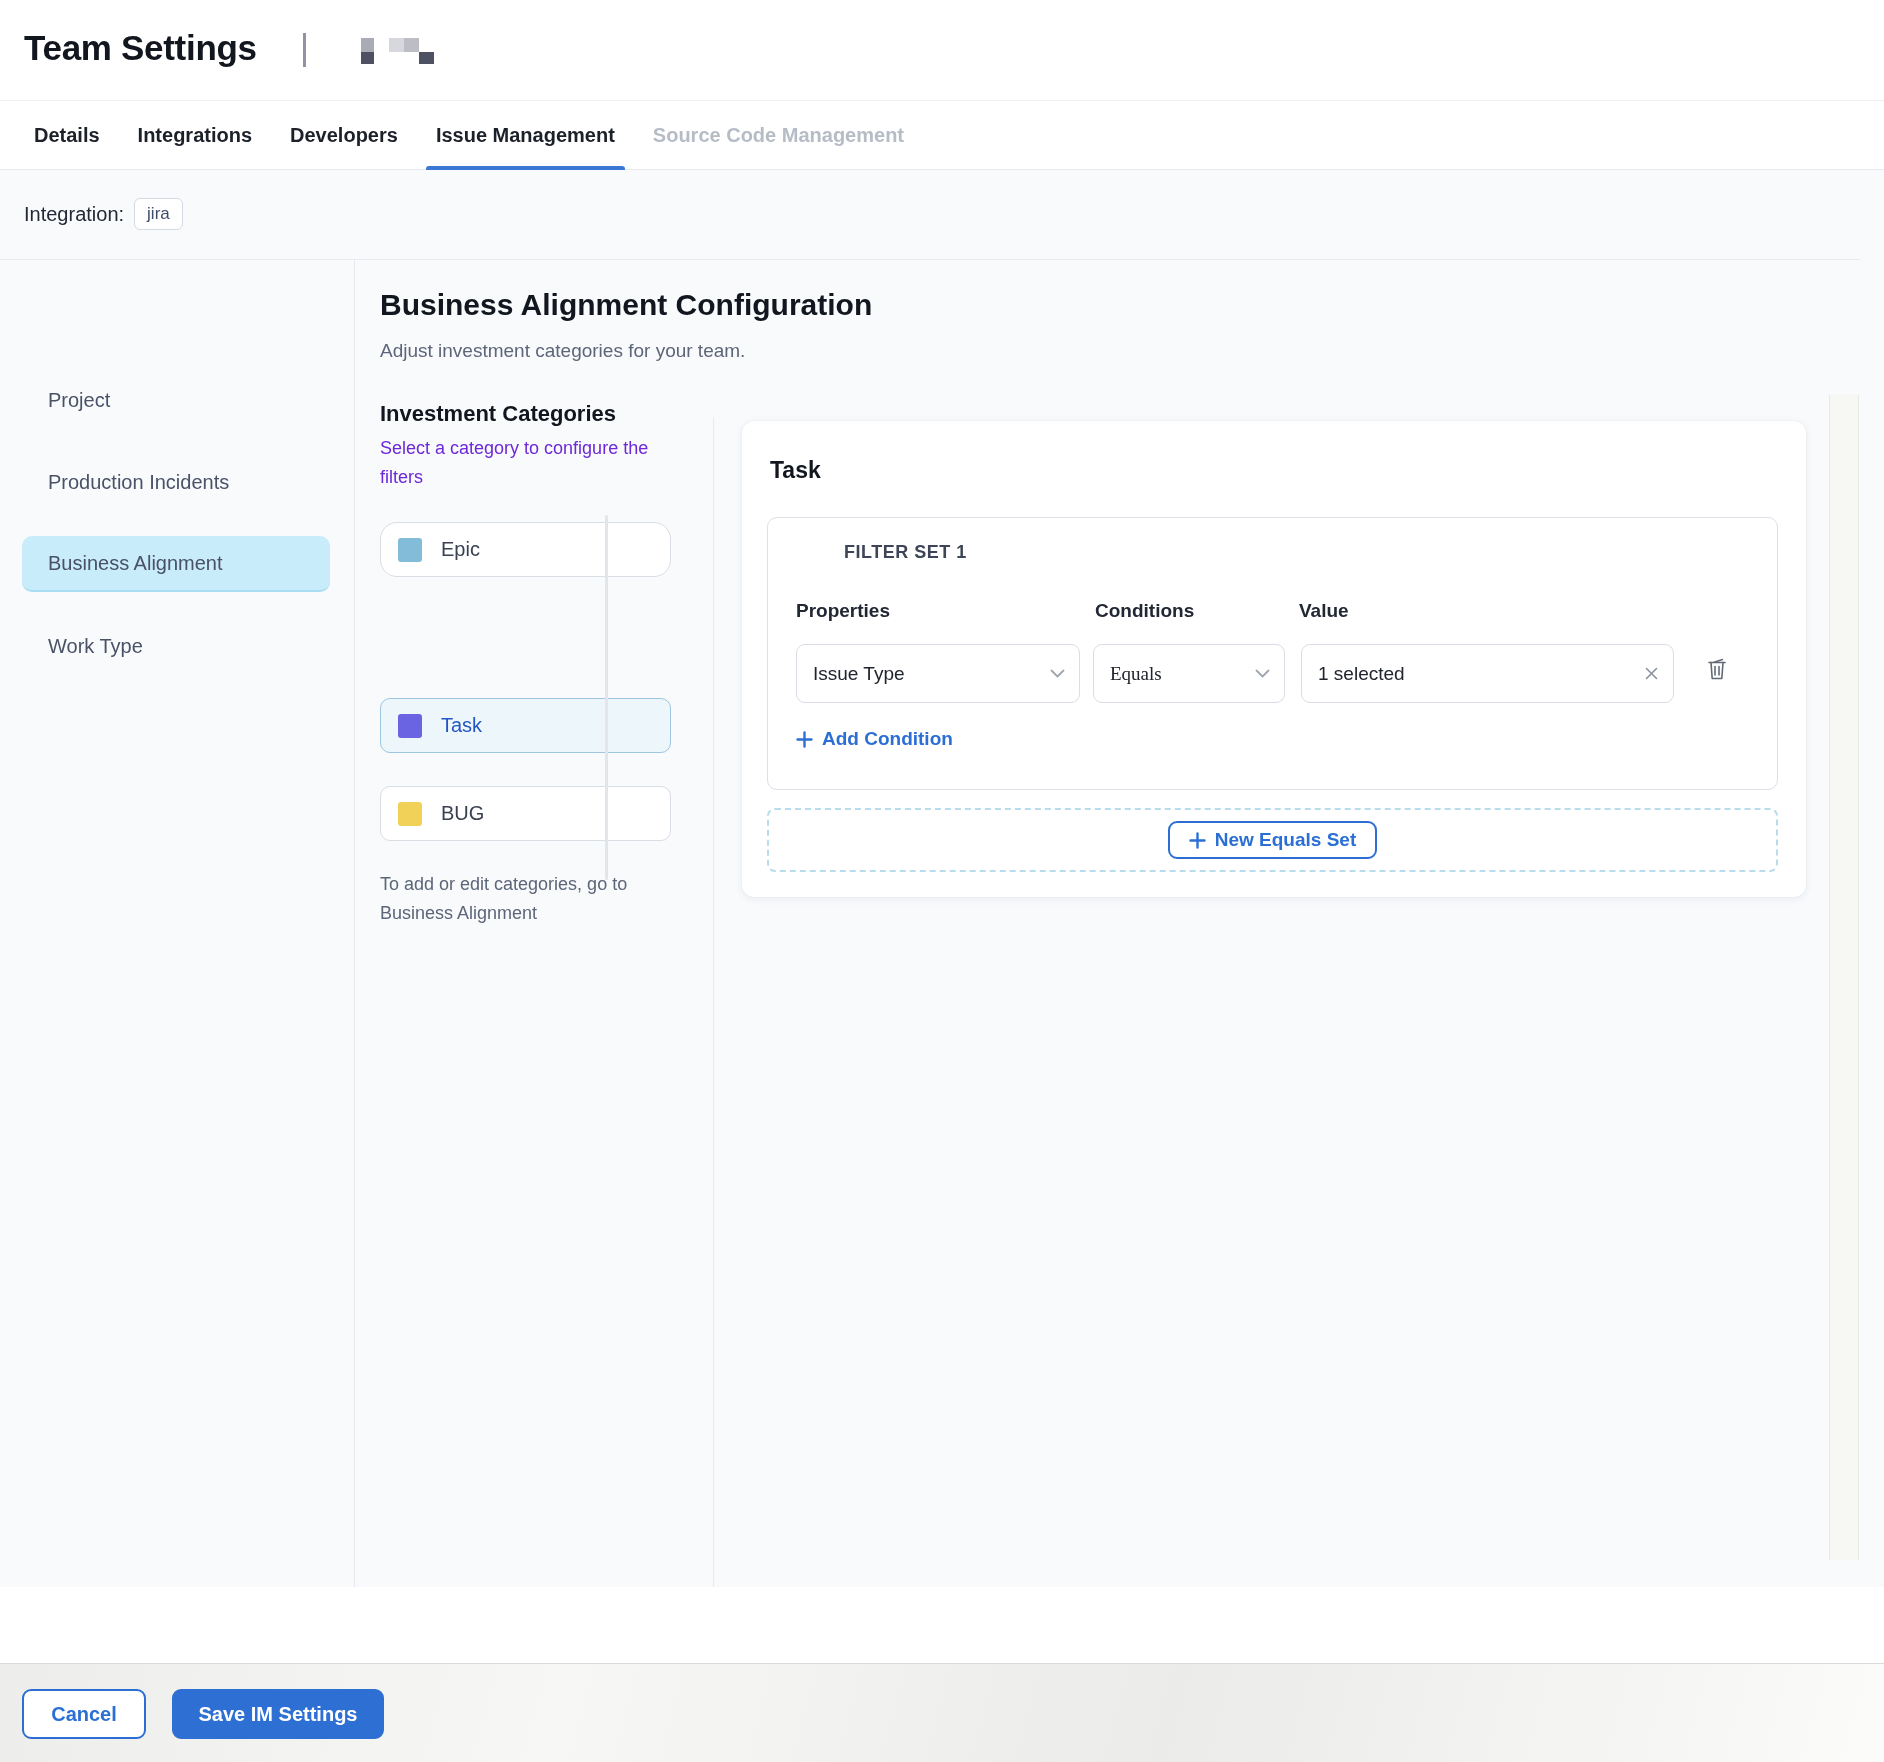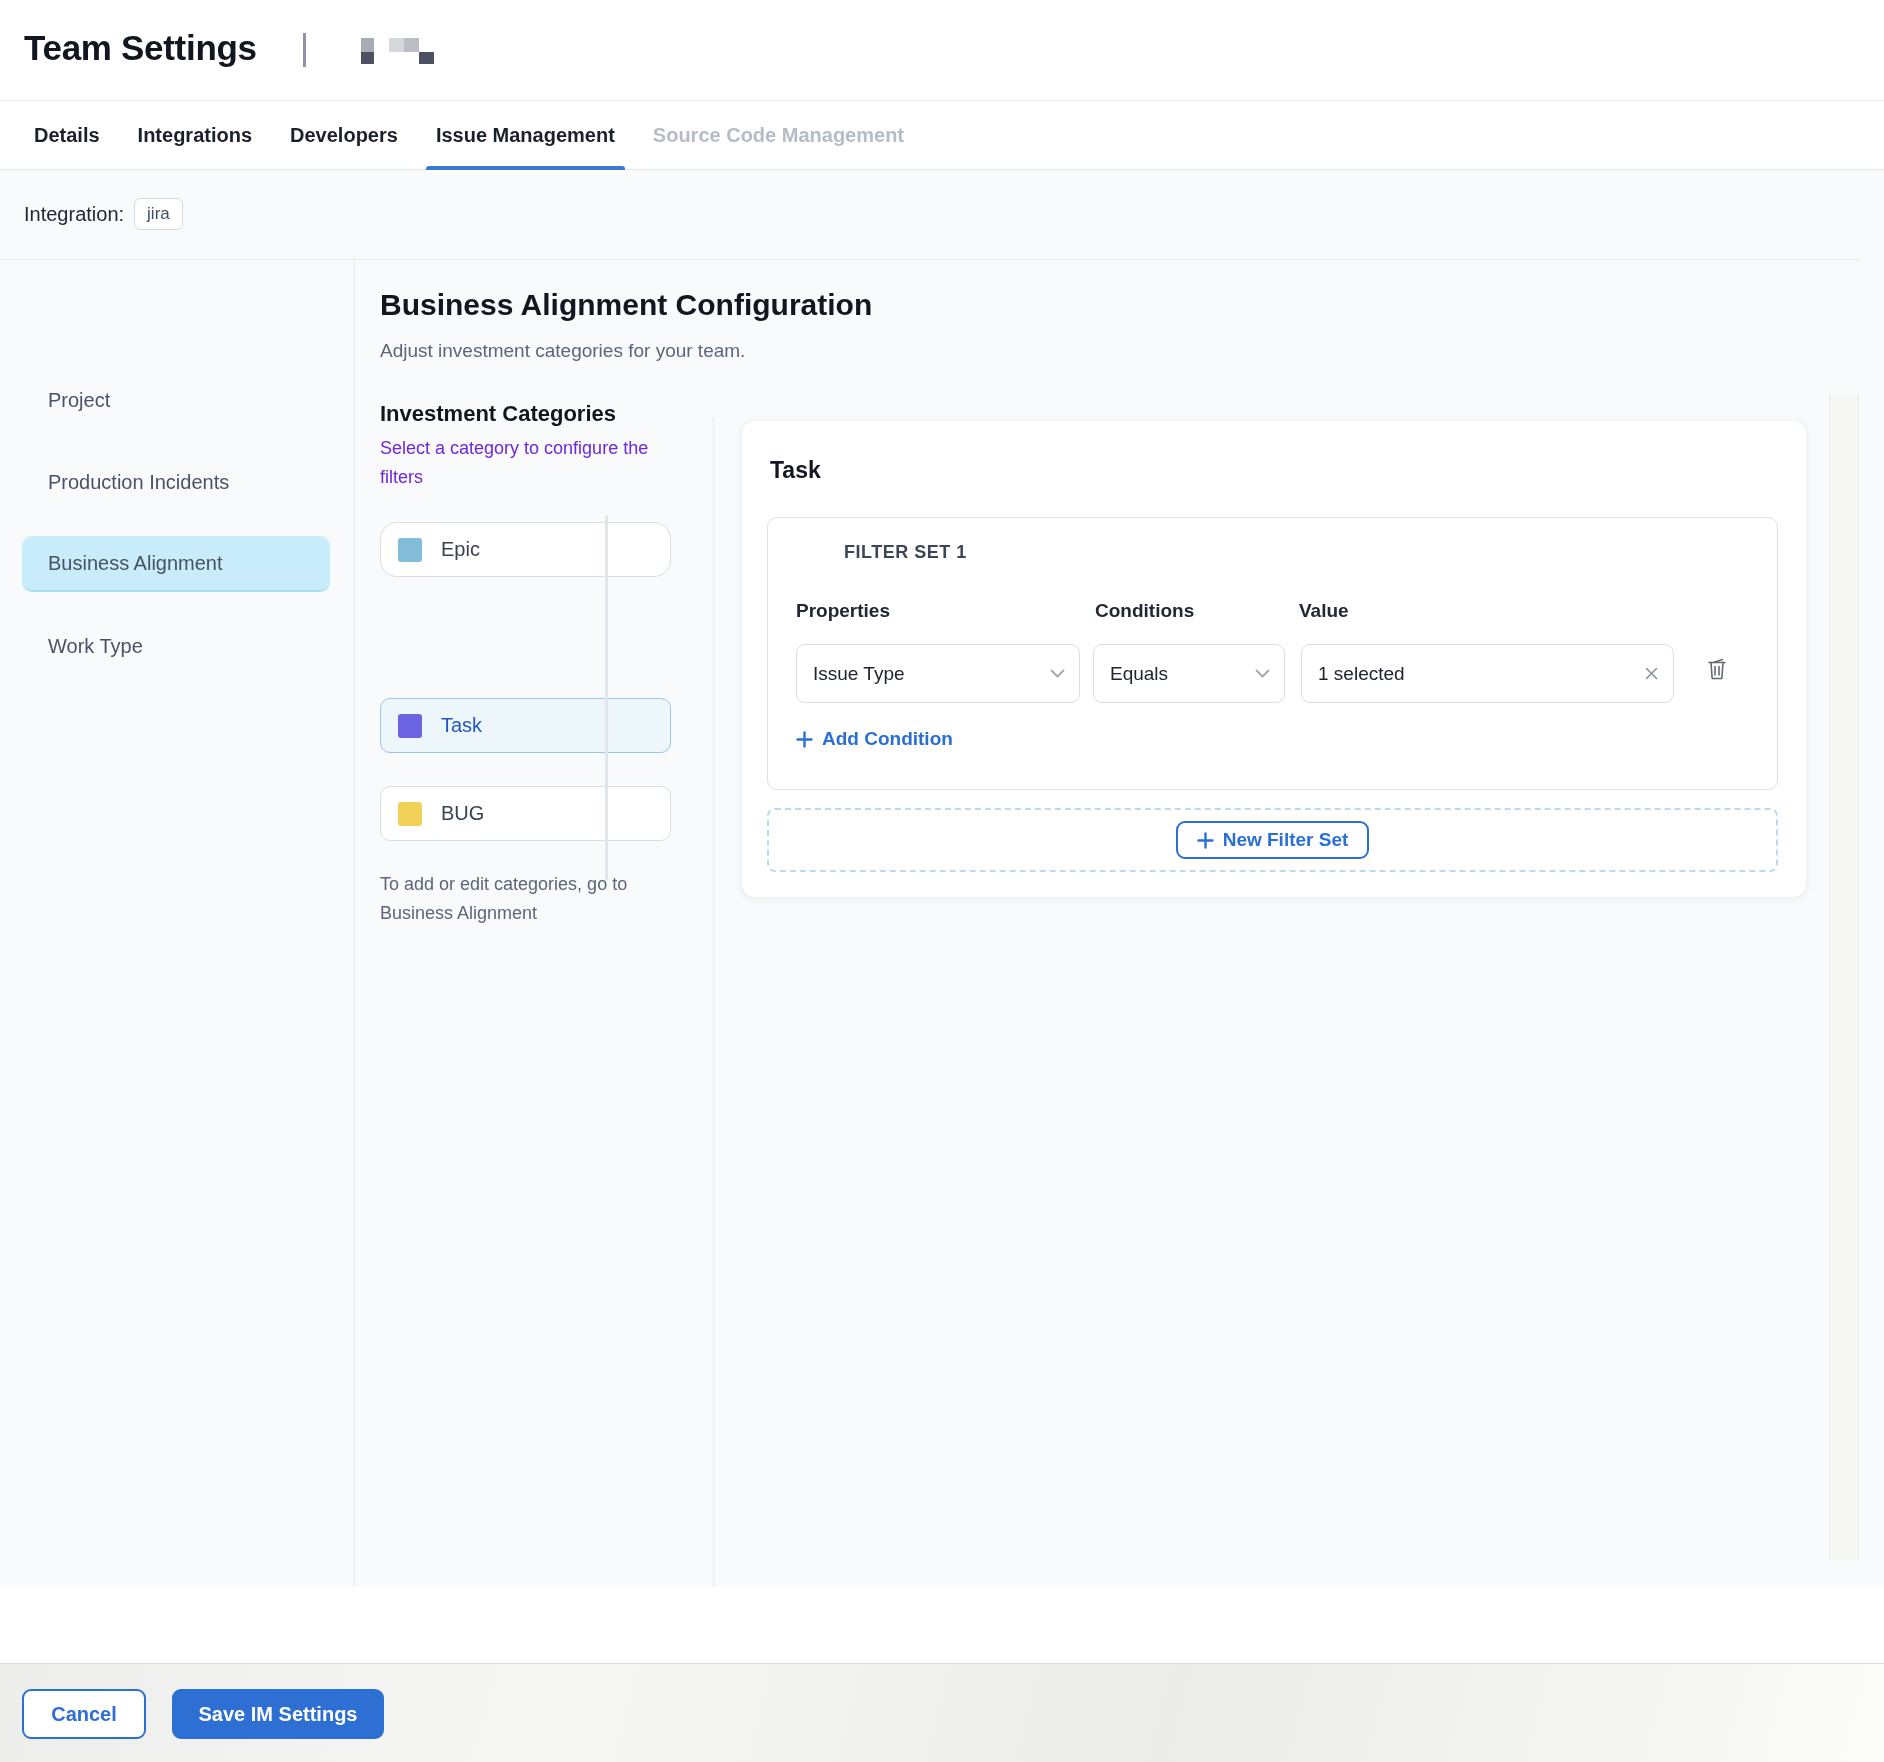--- a/index.html
+++ b/index.html
@@ -60,21 +60,21 @@
   .panel{position:absolute;left:742px;top:251px;width:1064px;height:476px;background:#fff;border-radius:12px;
          box-shadow:0 2px 8px rgba(28,40,70,.07), 0 0 1px rgba(28,40,70,.12);}
   .panel-title{position:absolute;left:28px;top:36px;font-size:23px;font-weight:700;color:#12161f;}
   .filter-card{position:absolute;left:25px;top:96px;width:1011px;height:273px;border:1px solid #dbdfe6;border-radius:10px;box-sizing:border-box;}
   .fs-label{position:absolute;left:28px;top:24px;font-size:18px;font-weight:700;letter-spacing:.5px;color:#3d4557;margin-left:48px;}
   .col-head{position:absolute;top:82px;font-size:19px;font-weight:700;color:#222734;}
   .col-head.h0{left:28px;} .col-head.h1{left:327px;} .col-head.h2{left:531px;}
   .field{position:absolute;top:126px;height:59px;background:#fff;border:1px solid #d9dde4;border-radius:9px;box-sizing:border-box;
          display:flex;align-items:center;justify-content:space-between;padding:0 14px 0 16px;font-size:19px;color:#20242e;cursor:pointer;}
   .field.f0{left:28px;width:284px;}
-  .field.f1{left:325px;width:192px;}
+  .field.f1{left:325px;width:192px;font-family:Liberation Serif, serif;}
   .field.f2{left:533px;width:373px;}
   .trash-btn{position:absolute;left:936px;top:138px;width:26px;height:26px;cursor:pointer;display:flex;align-items:center;justify-content:center;}
   .add-cond{position:absolute;left:28px;top:210px;display:flex;align-items:center;gap:9px;color:#2b6fd4;font-size:19px;font-weight:700;cursor:pointer;}
   .dashed-box{position:absolute;left:25px;top:387px;width:1011px;height:64px;border:2px dashed #b9dcec;border-radius:8px;
               box-sizing:border-box;display:flex;align-items:center;justify-content:center;}
   .new-filter-btn{display:inline-flex;align-items:center;gap:9px;height:38px;padding:0 19px;background:#fff;border:2px solid #2b6fd4;
                   border-radius:9px;color:#2b6fd4;font-size:19px;font-weight:700;cursor:pointer;box-sizing:border-box;}
 
   
   .v-scroll{position:absolute;left:1829px;top:395px;width:30px;height:1165px;background:#f7f7f4;
@@ -208,21 +208,21 @@
         </div>
       </div>
 
       <div class="dashed-box">
         <div class="new-filter-btn">
           <span class="icon">
             <svg width="17" height="17" viewBox="0 0 17 17">
                 <path d="M8.5 1.5v14M1.5 8.5h14" stroke="currentColor" stroke-width="2.4" stroke-linecap="round"></path>
               </svg>
           </span>
-          <span>New Filter Set</span>
+          <span>New Equals Set</span>
         </div>
       </div>
     </div>
 
   </div>
 
   <div class="v-scroll"></div>
 
   <div class="footer">
     <div class="btn btn-cancel">Cancel</div>

